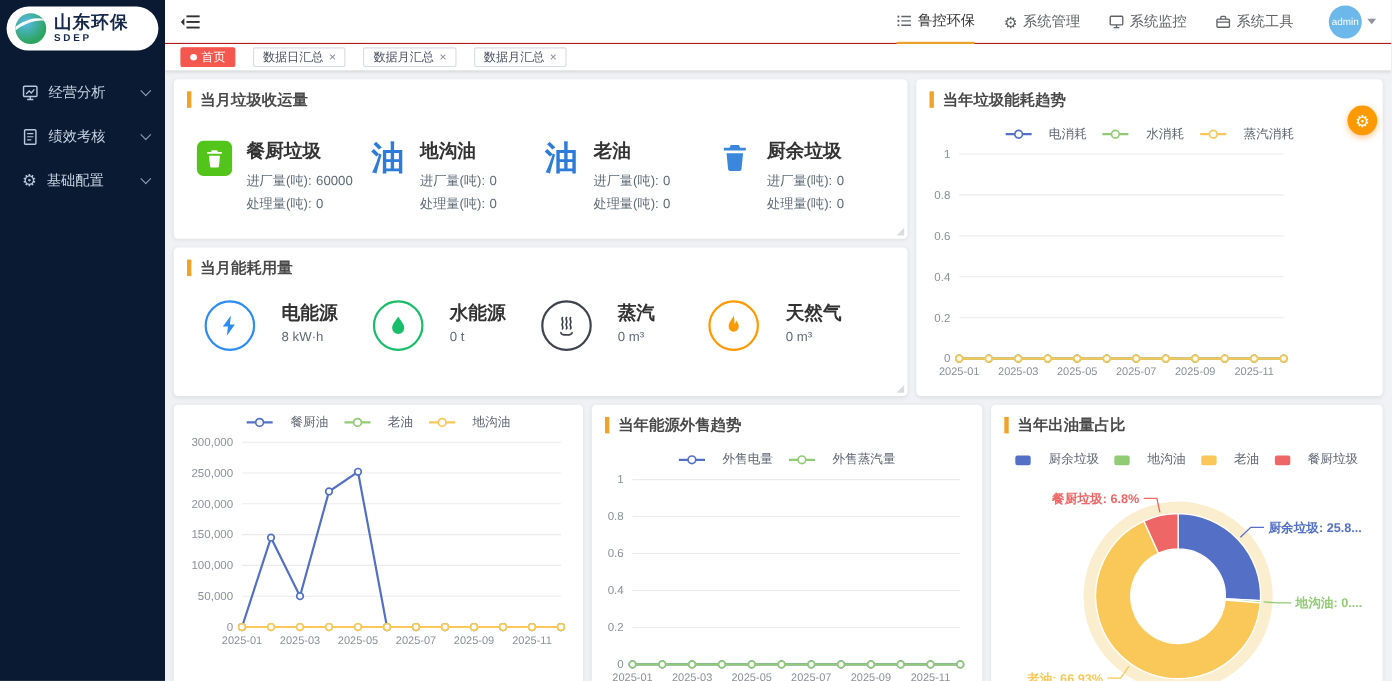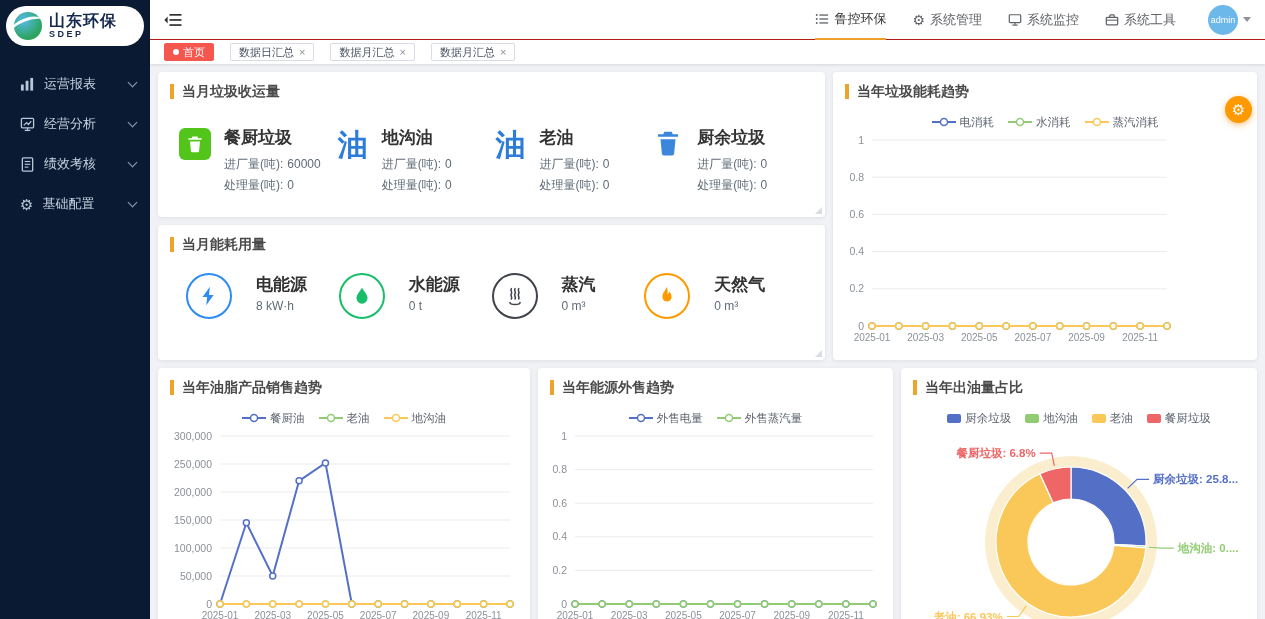--- a/index.html
+++ b/index.html
@@ -82,21 +82,21 @@
   .energy-body { display:flex; padding:14px 28px 0; }
   .energy-item { flex:1; display:flex; gap:24px; }
   .energy-circle { width:46px; height:46px; border-radius:50%; border:2.5px solid currentColor;
     display:flex; align-items:center; justify-content:center; flex-shrink:0;}
   .energy-name { font-size:17px; font-weight:bold; color:#333; margin-bottom:3px;}
   .energy-value { font-size:12px; color:#5f6b77; }
 
   
   .legend { display:flex; justify-content:center; align-items:center; gap:14px; padding:8px 4px 2px;
     font-size:11.5px; color:#5e6470; flex-wrap:wrap; line-height:16px;}
-  .legend-item { display:inline-flex; align-items:center; gap:4px; cursor:pointer; }
+  .legend-item { display:inline-flex; align-items:center; gap:16px; cursor:pointer; }
   .legend-square { width:14px; height:9px; border-radius:2px; display:inline-block; }
   .chart-box { position:relative; overflow:hidden; }
   .c3-box { height:218px; margin:0 8px; }
   .c4-box, .c5-box { height:200px; margin:0 6px; }
   .c6-box { height:208px; }
   .gear-btn { position:absolute; top:24px; right:5px; width:27px; height:27px; border-radius:50%;
     background:var(--gear_button,#ff9900); color:#fff; display:flex; align-items:center; justify-content:center;
     font-size:15px; box-shadow:0 2px 6px rgba(250,140,20,.5); cursor:pointer; z-index:3; }
 </style>
 </head>
@@ -106,29 +106,20 @@
 
   <aside class="sidebar">
     <div class="logo-wrap">
       <span class="logo-circle"></span>
       <span>
         <div class="logo-title">山东环保</div>
         <div class="logo-sub">SDEP</div>
       </span>
     </div>
     <nav class="menu">
-      <div class="menu-item">
-        <svg width="15" height="15" viewBox="0 0 16 16">
-            <rect x="1" y="8" width="3" height="6.5" fill="#b8c7d9"></rect>
-            <rect x="6" y="4" width="3" height="10.5" fill="#b8c7d9"></rect>
-            <rect x="11" y="1" width="3" height="13.5" fill="#b8c7d9"></rect>
-          </svg>
-        <span class="menu-label">运营报表</span>
-        <span class="chevron"></span>
-      </div>
       <div class="menu-item">
         <svg width="15" height="15" viewBox="0 0 16 16">
             <rect x="1.5" y="1.5" width="13" height="10" rx="1" fill="none" stroke="#b8c7d9" stroke-width="1.4"></rect>
             <polyline points="4,9 7,6 9,8 12,4.5" fill="none" stroke="#b8c7d9" stroke-width="1.3"></polyline>
             <line x1="8" y1="11.8" x2="8" y2="14.3" stroke="#b8c7d9" stroke-width="1.4"></line>
             <line x1="5" y1="14.3" x2="11" y2="14.3" stroke="#b8c7d9" stroke-width="1.4"></line>
           </svg>
         <span class="menu-label">经营分析</span>
         <span class="chevron"></span>
       </div>
@@ -432,21 +423,20 @@
                   <circle cx="272.3636363636364" cy="194" r="3" fill="#fff" stroke="#fac858" stroke-width="1.5"></circle>
                   <circle cx="299.1818181818182" cy="194" r="3" fill="#fff" stroke="#fac858" stroke-width="1.5"></circle>
                   <circle cx="326" cy="194" r="3" fill="#fff" stroke="#fac858" stroke-width="1.5"></circle>
                 </svg></div>
           </section>
         </div>
       </div>
 
       <div class="row2">
         <section class="card card-c4">
-          <div class="card-header"><span class="card-title">当年油脂产品销售趋势</span></div>
           <div class="legend">
               <span class="legend-item">
                 <svg width="24" height="10">
                   <line x1="0" x2="24" y1="5" y2="5" stroke="#5470c6" stroke-width="2"></line>
                   <circle cx="12" cy="5" r="3.5" fill="#fff" stroke="#5470c6" stroke-width="1.5"></circle>
                 </svg>
                 <span>餐厨油</span>
               </span>
               <span class="legend-item">
                 <svg width="24" height="10">

